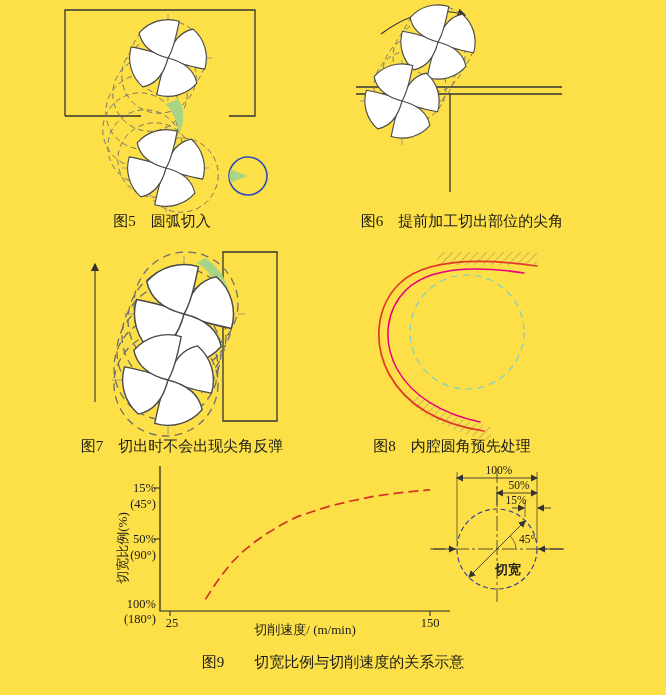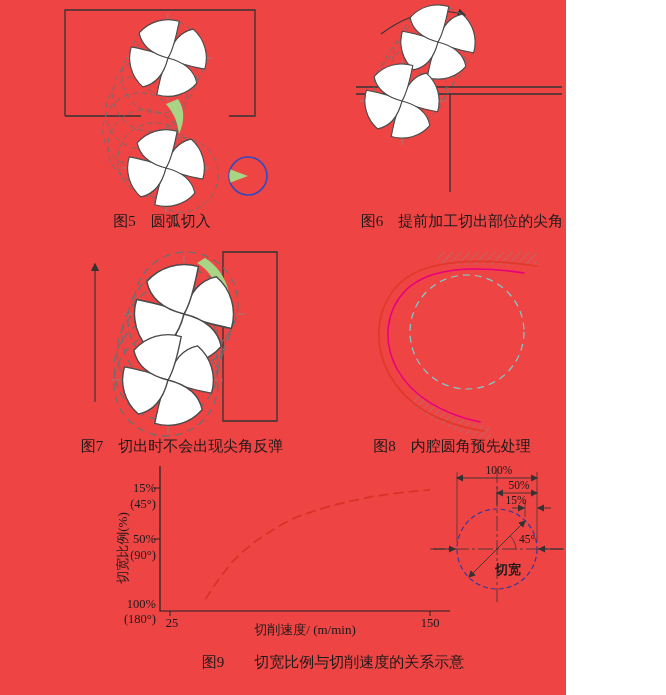--- a/index.html
+++ b/index.html
@@ -1,21 +1,21 @@
 <!DOCTYPE html>
 <html style="--line: #333333; --dash-circle: #6e6e6e; --green-fill: #a7d585; --blue-symbol: #2f4bc0; --red-curve: #e0392a; --magenta-curve: #e6007e; --cyan-circle: #7bcfd0; --chart-curve-red: #d43425; --inset-blue: #2b3a9e;"><head>
 <meta charset="utf-8">
 <style>
   :root{
     --line:#333333; --dash-circle:#6e6e6e; --green-fill:#a7d585; --blue-symbol:#2f4bc0;
     --red-curve:#e0392a; --magenta-curve:#e6007e; --cyan-circle:#7bcfd0;
     --chart-curve-red:#d43425; --inset-blue:#2b3a9e;
   }
   html,body{margin:0;padding:0;background:#ffffff;}
-  .page{position:relative;width:566px;height:695px;background:#ef4444;overflow:hidden;}
+  .page{position:relative;width:666px;height:695px;background:#fde047;overflow:hidden;}
   svg{font-family:"Liberation Serif", serif;}
   svg text{fill:#1a1a1a;}
   .cap{font-size:15px;}
   .t12{font-size:12.5px;}
   .t13{font-size:13px;}
   .t11{font-size:11.5px;}
   .bold{font-weight:bold;font-size:13px;}
   .wp{stroke:var(--line);stroke-width:1.3;fill:none;}
   .thin{stroke:var(--line);stroke-width:1.1;fill:none;}
   .cutterU{fill:#ffffff;stroke:#4a4a4a;stroke-width:1.25;}

